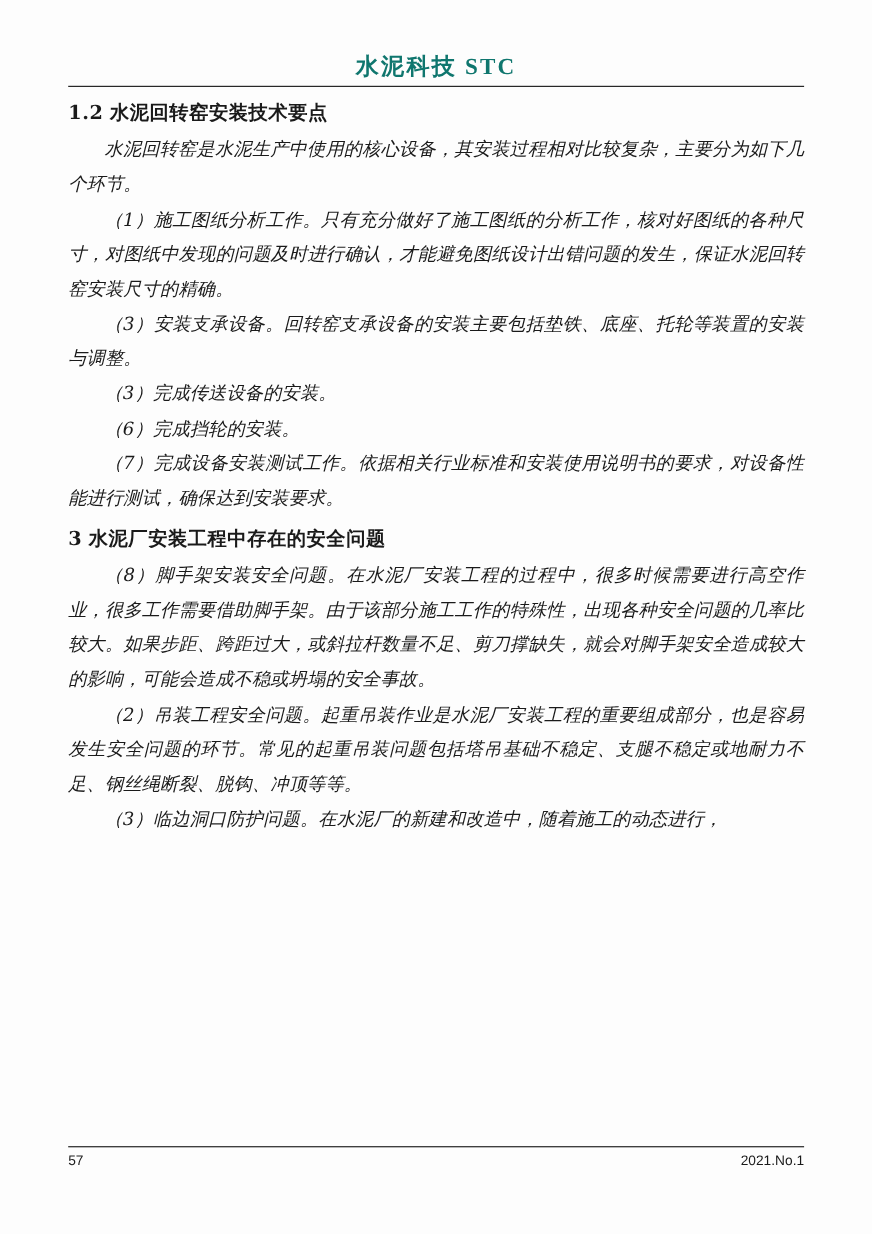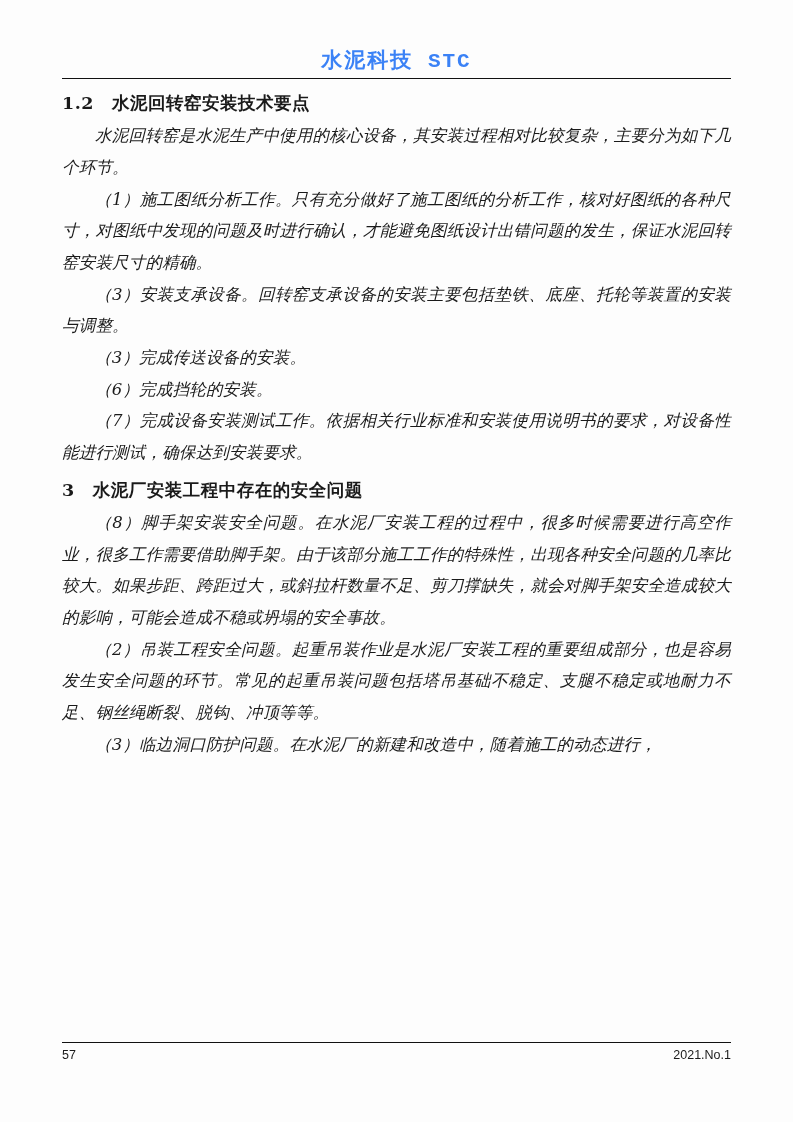--- a/index.html
+++ b/index.html
@@ -24,25 +24,25 @@
     background: #fdfdfd;
   }
   .header {
     position: absolute;
     left: 62px;
     top: 46px;
     width: 669px;
     text-align: center;
   }
   .header-title {
-    font-family: Liberation Mono, monospace;
+    font-family: Liberation Serif, serif;
     font-weight: bold;
     font-size: 21px;
     letter-spacing: 2px;
-    color: #3b82f6;
+    color: #0f766e;
   }
   .header-rule {
     position: absolute;
     left: 62px;
     top: 78px;
     width: 669px;
     height: 0;
     border-top: 1.6px solid #111;
   }
   .content {
@@ -53,21 +53,21 @@
   }
   h2.section-heading {
     font-size: 17.5px;
     font-weight: bold;
     margin: 8px 0 4px 0;
     line-height: 1.5;
     letter-spacing: 0.5px;
   }
   h2.section-heading .num {
     display: inline-block;
-    margin-right: 18px;
+    margin-right: 6px;
   }
   h2.section-heading.top {
     margin-top: 4px;
   }
   p.para {
     font-size: 16.5px;
     line-height: 1.92;
     margin: 0;
     text-align: justify;
     text-justify: inter-ideograph;

